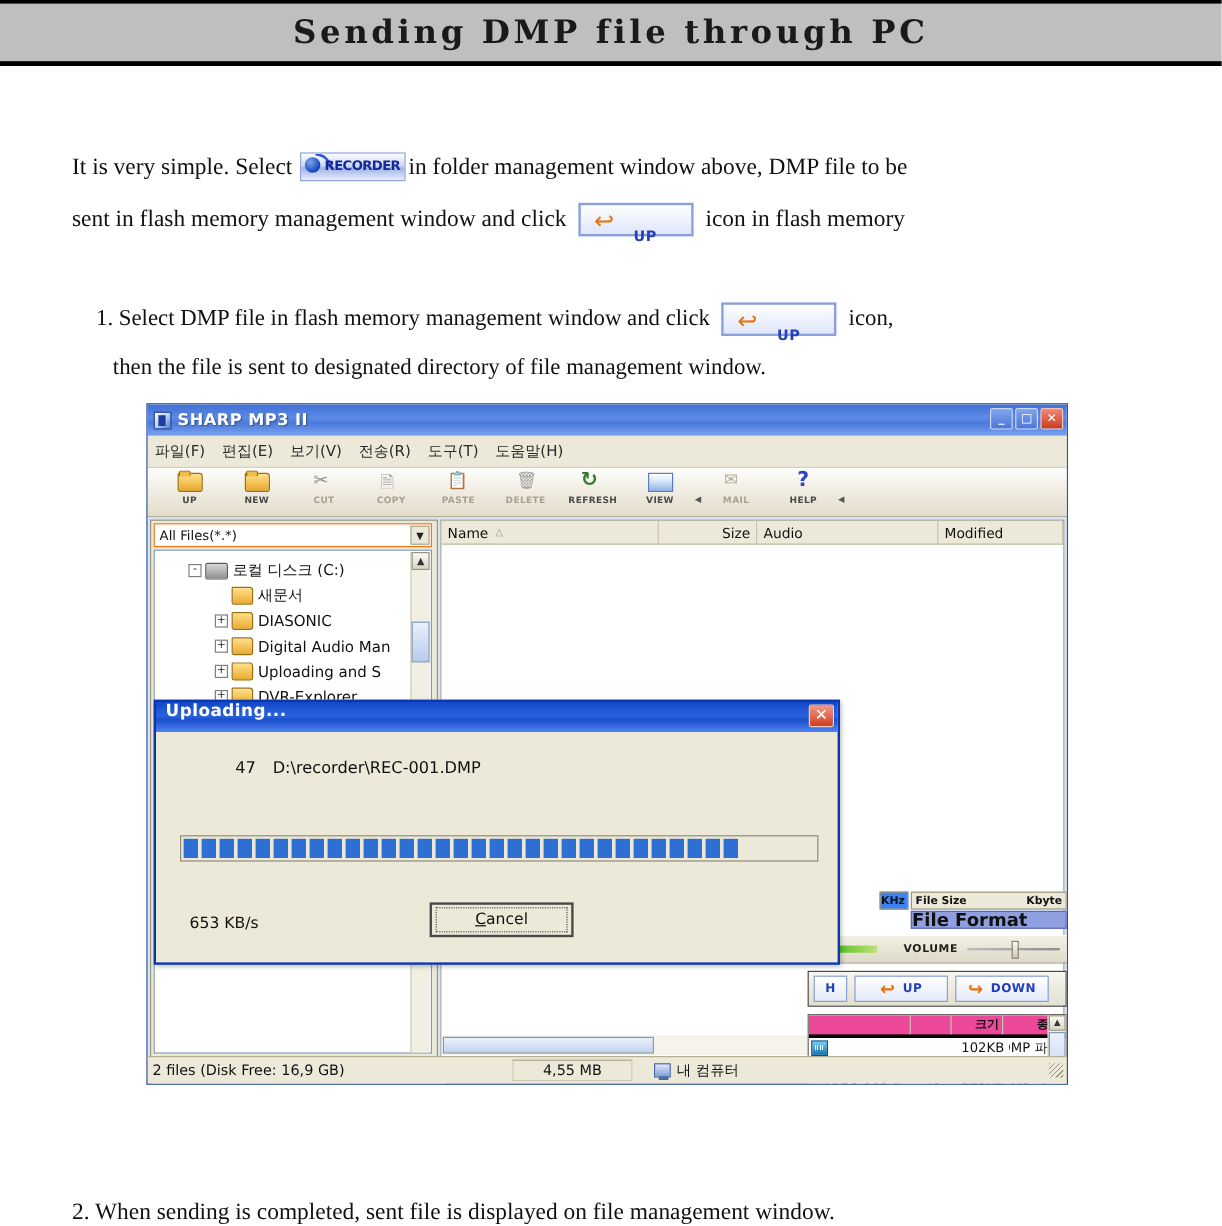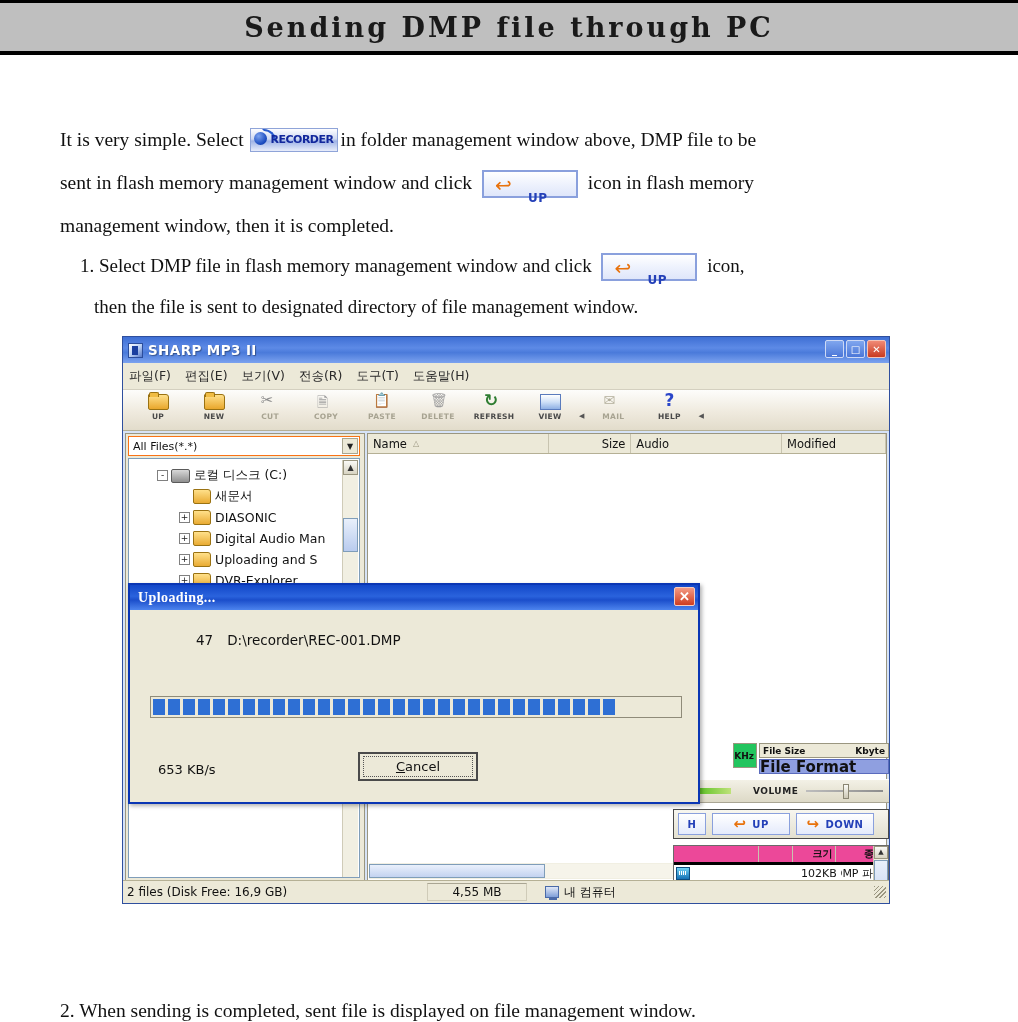--- a/index.html
+++ b/index.html
@@ -268,21 +268,21 @@
     display:flex;height:15px;background:#ece9d8;border:1px solid #9a9680;box-sizing:border-box;
     font-size:9px;font-weight:bold;color:#111;align-items:center;
   }
   .dev-row-head .l{padding-left:3px;}
   .dev-row-head .r{margin-left:auto;padding-right:3px;}
   .dev-row-blue{
     display:flex;height:15px;background:#8f9fe0;border:1px solid #5a6bbd;box-sizing:border-box;
     font-size:15px;font-weight:bold;color:#111;align-items:center;margin-top:1px;
   }
   .dev-khz{
-    position:absolute;left:-26px;top:0px;width:24px;height:25px;background:#22c55e;
+    position:absolute;left:-26px;top:0px;width:24px;height:15px;background:#3b82f6;
     border:1px solid #9a9680;box-sizing:border-box;font-size:9px;font-weight:bold;
     display:flex;align-items:center;justify-content:flex-end;padding-right:2px;color:#111;
   }
   .vol-strip{
     position:absolute;left:-66px;top:36px;width:196px;height:22px;
     background:linear-gradient(to bottom,#f3f1e6,#ddd9c6);
     border-top:1px solid #fff;border-bottom:1px solid #a9a593;
     display:flex;align-items:center;
   }
   .vol-led{width:34px;height:6px;margin-left:4px;background:linear-gradient(to right,#58c020,#bfe27a);}
@@ -384,21 +384,21 @@
 
   
   .upload-dlg{
     position:absolute;left:128px;top:583px;width:572px;height:221px;
     background:#ece9d8;border:2px solid #0a36b4;box-sizing:border-box;
     font-family:"DejaVu Sans", sans-serif;
     box-shadow:2px 2px 4px rgba(0,0,0,.3);
   }
   .ud-title{
     height:25px;background:linear-gradient(to bottom,#1247c8 0%,#2a63dd 45%,#1b4ecb 60%,#4d84ee 100%);
-    display:flex;align-items:center;padding-left:8px;position:relative;font-family:Liberation Serif, serif;
+    display:flex;padding-left:8px;position:relative;
   }
   .ud-title-text{color:#fff;font-size:14px;font-weight:bold;letter-spacing:0.4px;}
   .ud-close{
     position:absolute;right:3px;top:2px;width:21px;height:19px;
     background:linear-gradient(to bottom,#f49a84,#cf3d20);
     border:1px solid #f6ccc0;border-radius:2px;box-sizing:border-box;
     display:flex;align-items:center;justify-content:center;
     color:#fff;font-size:13px;font-weight:bold;line-height:13px;
   }
   .ud-body{position:relative;height:194px;}
@@ -448,21 +448,20 @@
     </span><span>in folder management window above, DMP file to be</span>
   </p>
   <p class="para-2">
     <span>sent in flash memory management window and click</span>
     <span class="ic-up">
       <span class="up-arrow">↩</span>
       <span class="up-word">UP</span>
     </span>
     <span>icon in flash memory</span>
   </p>
-  <p>management window, then it is completed.</p>
 </div>
 
 <div class="list-block">
   <div class="list-line1">
     <span>1. Select DMP file in flash memory management window and click</span>
     <span class="ic-up">
       <span class="up-arrow">↩</span>
       <span class="up-word">UP</span>
     </span>
     <span>icon,</span>

